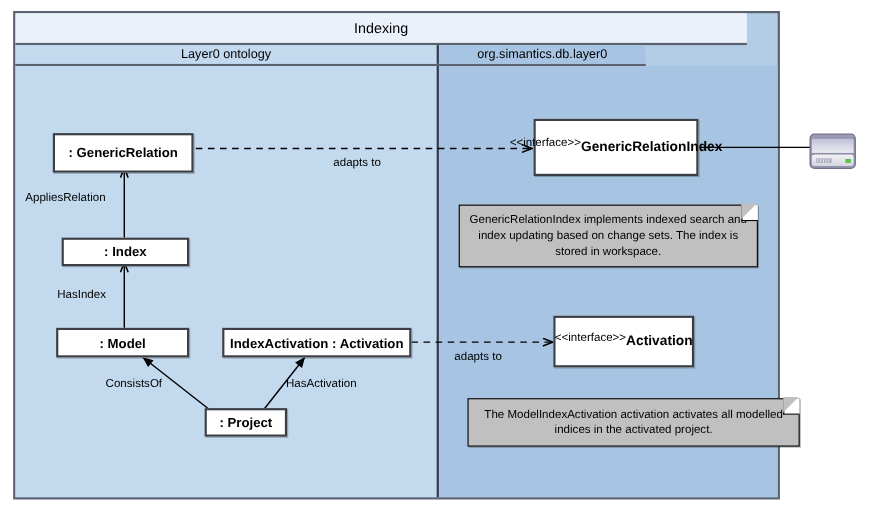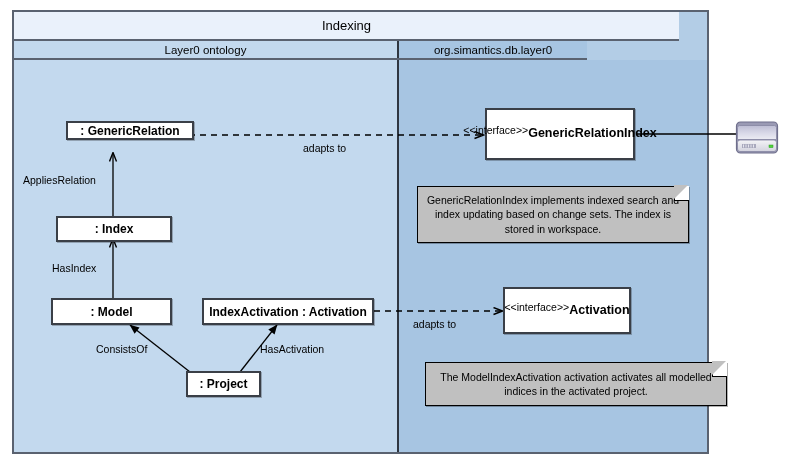--- a/index.html
+++ b/index.html
@@ -248,21 +248,21 @@
 
      IndexActivation (solid, filled arrow) --&gt;
     <line x1="240" y1="372" x2="277" y2="325" stroke="#000" stroke-width="1.3" marker-end="url(#arrow-solid)"></line>
 
     
     <line x1="636" y1="134" x2="737" y2="134" stroke="#000" stroke-width="1.3"></line>
   </svg>
 
   <div class="canvas">
 
-    <div class="obj-box" style="left:66px; top:121px; width:128px; height:19px;">: GenericRelation</div>
+    <div class="obj-box" style="left:48px; top:121px; width:128px; height:36px;">: GenericRelation</div>
 
     <div class="obj-box" style="left:56px; top:216px; width:116px; height:26px;">: Index</div>
 
     <div class="obj-box" style="left:51px; top:298px; width:121px; height:27px;">: Model</div>
 
     <div class="obj-box" style="left:202px; top:298px; width:172px; height:27px;">IndexActivation : Activation</div>
 
     <div class="obj-box" style="left:186px; top:371px; width:75px; height:26px;">: Project</div>
 
     <div class="iface-box" style="left:485px; top:108px; width:150px; height:52px;">

